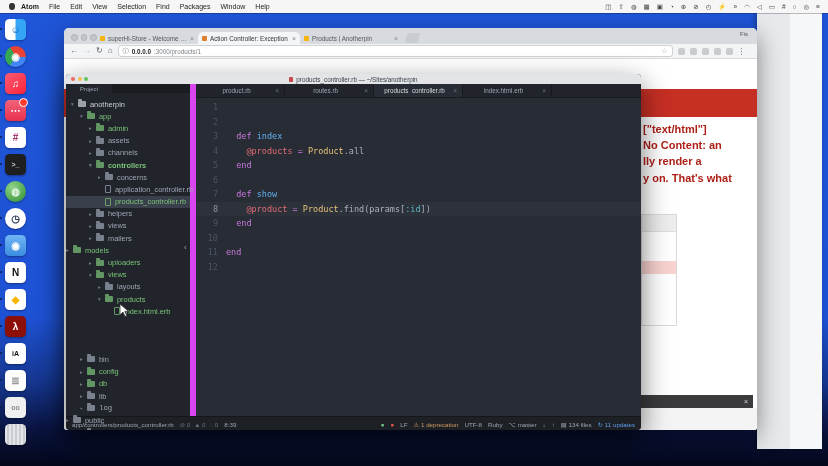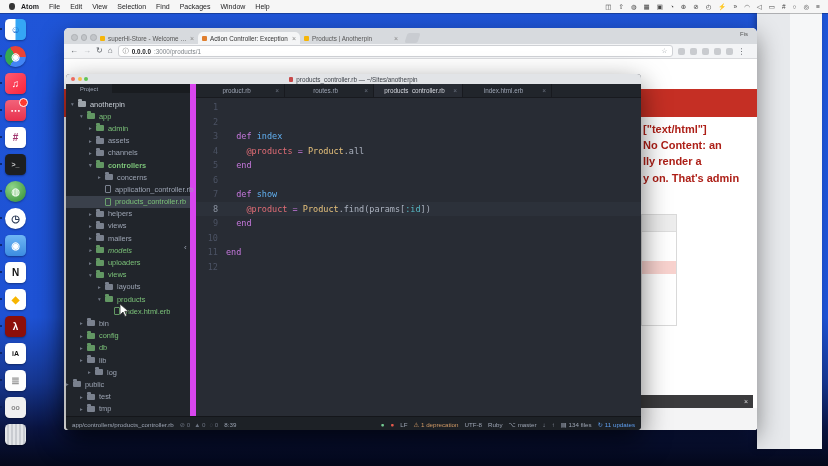--- a/index.html
+++ b/index.html
@@ -309,21 +309,21 @@
       <span class="kebab">⋮</span>
     </div>
     <div class="bcontent">
       <div class="banner">
         <div class="banner-title">ActionController::UnknownFormat in ProductsController#show</div>
       </div>
       <div class="err-lines">
           <div>["text/html"]</div>
           <div>No Content: an</div>
           <div>lly render a</div>
-          <div>y on. That's admin</div>
+          <div>y on. That's what</div>
         </div>
       <div class="srcbox">
         <div class="hd"></div>
         <div class="r1"></div>
         <div class="rp"></div>
       </div>
       <div class="consolebar">
         <span class="x">×</span>
       </div>
       <div class="consolebody"></div>
@@ -401,21 +401,21 @@
             <div class="trow st-n" style="padding-left: 23px;">
               <span class="arrow">▸</span>
               <span class="ic-folder"></span>
               <span class="tlabel">views</span>
             </div>
             <div class="trow st-n" style="padding-left: 23px;">
               <span class="arrow">▸</span>
               <span class="ic-folder"></span>
               <span class="tlabel">mailers</span>
             </div>
-            <div class="trow st-g" style="padding-left: 23px; font-style: italic;">
+            <div class="trow st-g" style="">
               <span class="arrow">▸</span>
               <span class="ic-folder"></span>
               <span class="tlabel">models</span>
             </div>
             <div class="trow st-g" style="padding-left: 23px;">
               <span class="arrow">▸</span>
               <span class="ic-folder"></span>
               <span class="tlabel">uploaders</span>
             </div>
             <div class="trow st-g" style="padding-left: 23px;">
@@ -431,41 +431,41 @@
             <div class="trow st-g" style="padding-left: 32px;">
               <span class="arrow">▾</span>
               <span class="ic-folder"></span>
               <span class="tlabel">products</span>
             </div>
             <div class="trow st-g" style="padding-left: 41px;">
               <span class="arrow"></span>
               <span class="ic-file"></span>
               <span class="tlabel">index.html.erb</span>
             </div>
+            <div class="trow st-n" style="padding-left: 14px; margin-top: 36px;">
+              <span class="arrow">▸</span>
+              <span class="ic-folder"></span>
+              <span class="tlabel">bin</span>
+            </div>
+            <div class="trow st-g" style="padding-left: 14px;">
+              <span class="arrow">▸</span>
+              <span class="ic-folder"></span>
+              <span class="tlabel">config</span>
+            </div>
+            <div class="trow st-g" style="padding-left: 14px;">
+              <span class="arrow">▸</span>
+              <span class="ic-folder"></span>
+              <span class="tlabel">db</span>
+            </div>
             <div class="trow st-n" style="padding-left: 14px;">
               <span class="arrow">▸</span>
               <span class="ic-folder"></span>
-              <span class="tlabel">bin</span>
-            </div>
-            <div class="trow st-g" style="padding-left: 14px;">
-              <span class="arrow">▸</span>
-              <span class="ic-folder"></span>
-              <span class="tlabel">config</span>
-            </div>
-            <div class="trow st-g" style="padding-left: 14px;">
-              <span class="arrow">▸</span>
-              <span class="ic-folder"></span>
-              <span class="tlabel">db</span>
-            </div>
-            <div class="trow st-n" style="padding-left: 14px;">
-              <span class="arrow">▸</span>
-              <span class="ic-folder"></span>
               <span class="tlabel">lib</span>
             </div>
-            <div class="trow st-n" style="padding-left: 22px;">
+            <div class="trow st-n" style="padding-left: 14px; font-family: Liberation Mono, monospace;">
               <span class="arrow">▸</span>
               <span class="ic-folder"></span>
               <span class="tlabel">log</span>
             </div>
             <div class="trow st-n" style="padding-left: 0;">
               <span class="arrow">▸</span>
               <span class="ic-folder"></span>
               <span class="tlabel">public</span>
             </div>
             <div class="trow st-n" style="padding-left: 14px;">

